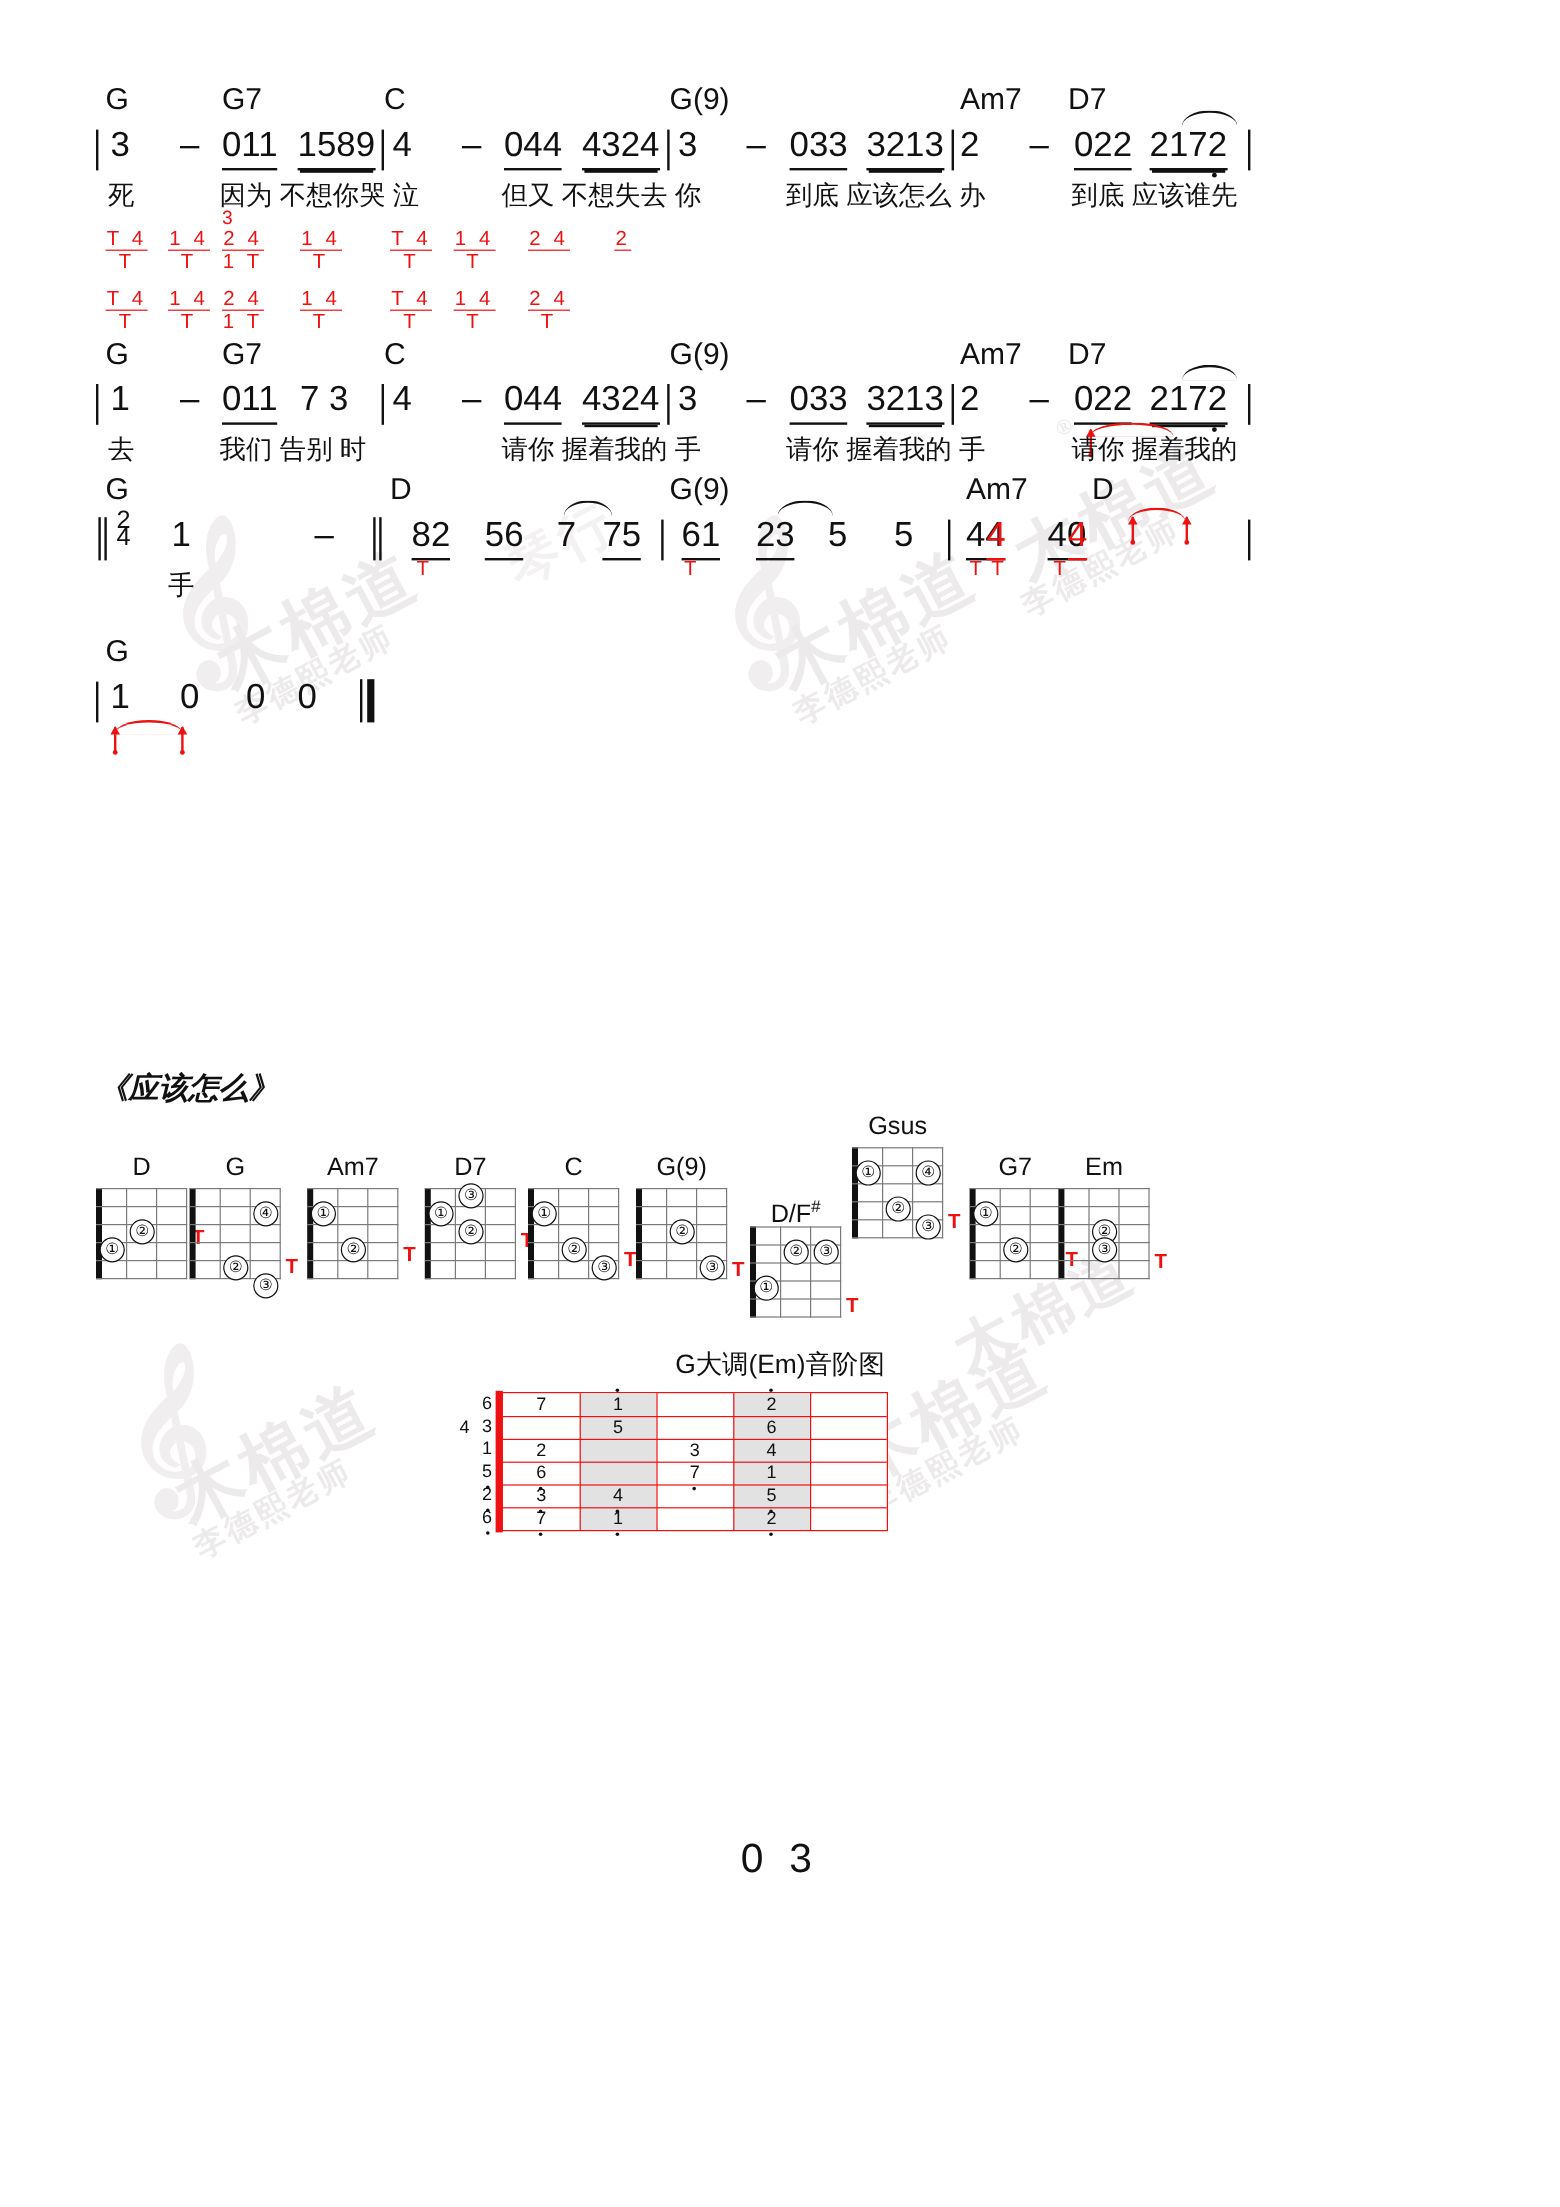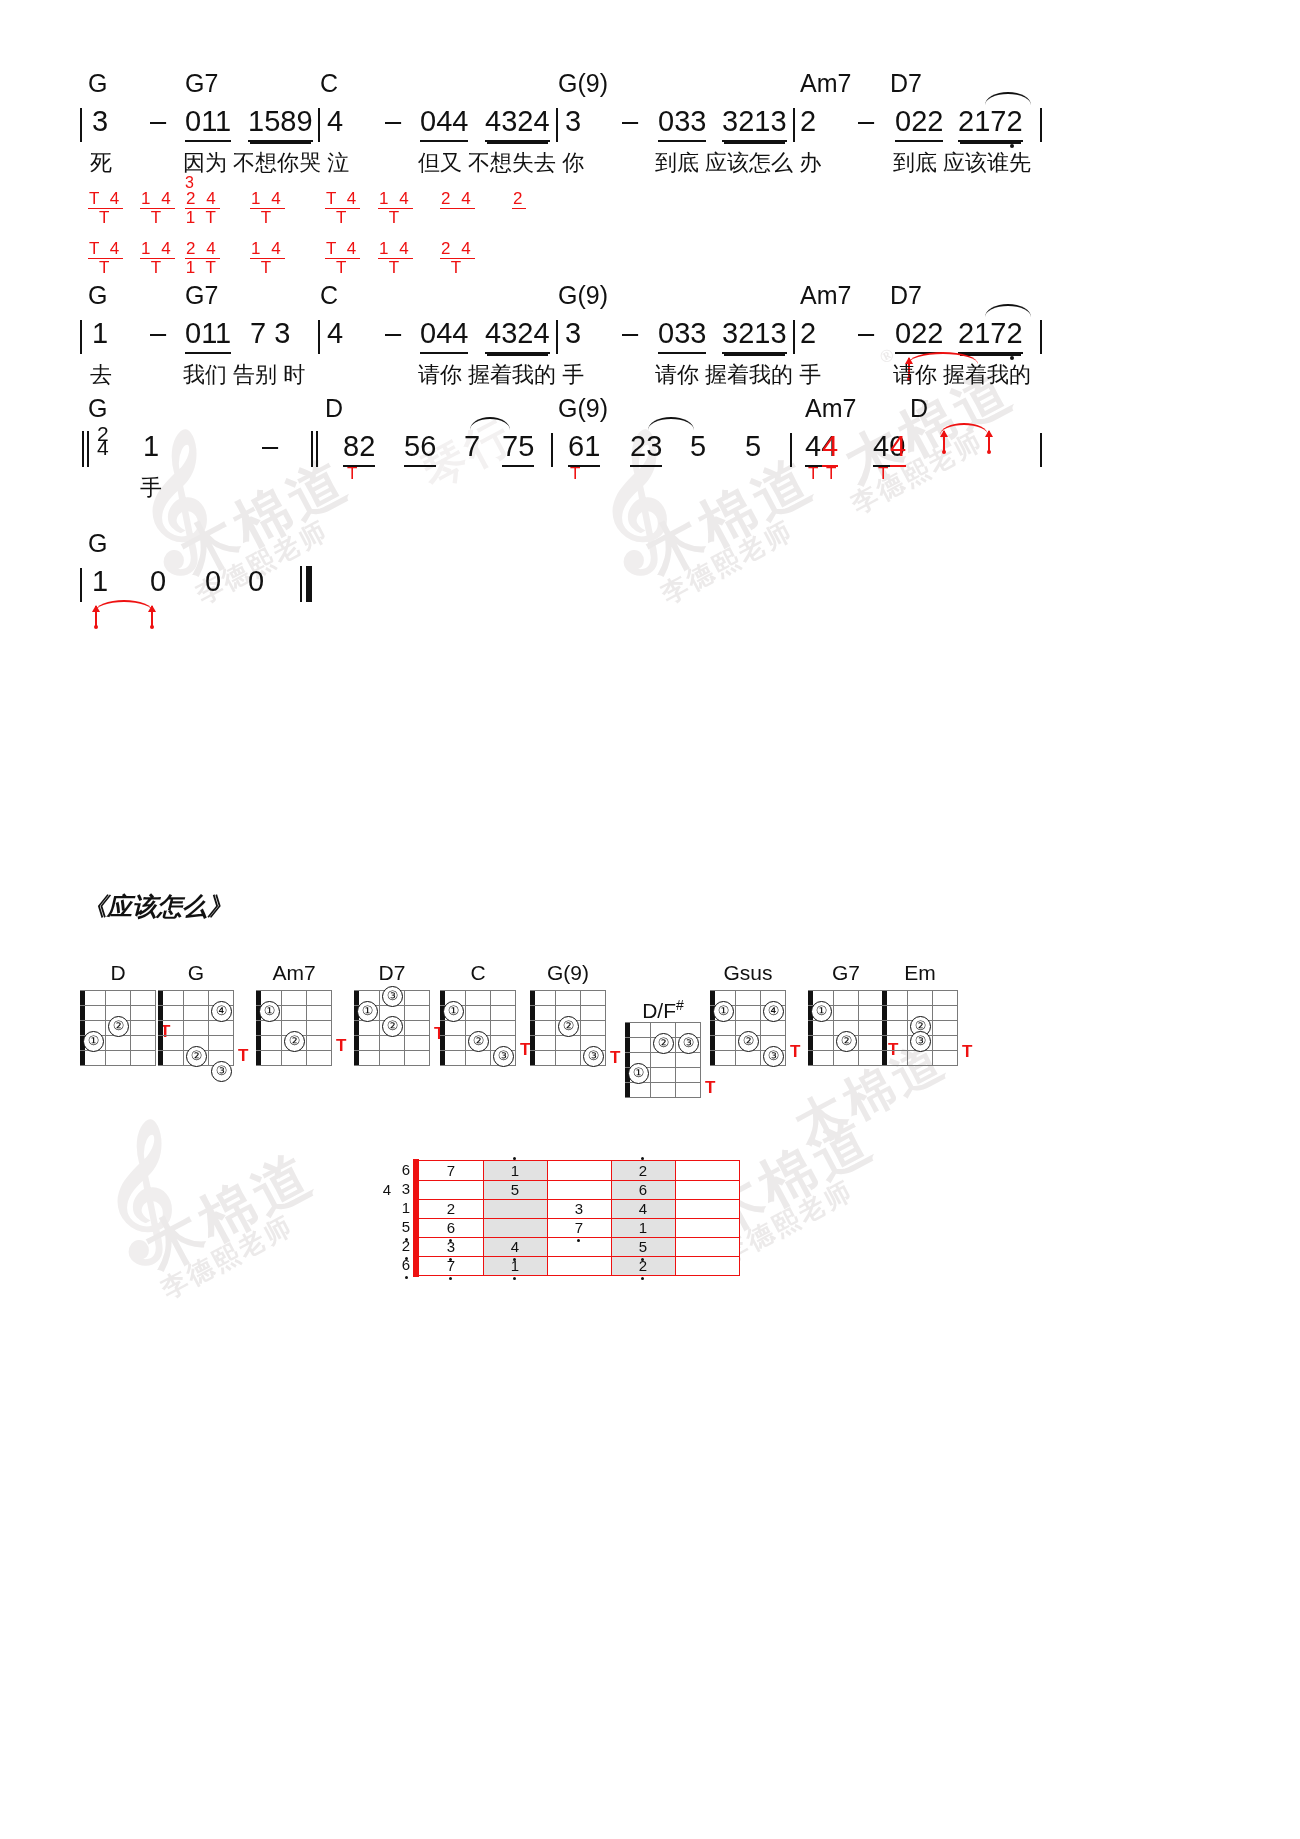--- a/index.html
+++ b/index.html
@@ -502,21 +502,21 @@
           <div class="h" style="top: 30px;"></div>
           <div class="h" style="top: 45px;"></div>
           <div class="h" style="top: 60px;"></div>
           <div class="h" style="top: 75px;"></div>
           <div class="dot" style="left: 28px; top: 11px;">②</div>
           <div class="dot" style="left: 53px; top: 11px;">③</div>
           <div class="dot" style="left: 3px; top: 41px;">①</div>
         </div>
         <div class="cdT" style="left: 80px; top: 56px;">T</div>
       </div>
-      <div class="cd" style="left: 710px; top: 990px;">
+      <div class="cd" style="left: 710px; top: 956px;">
         <div class="nm">Gsus</div>
         <div class="grid">
           <div class="nut"></div>
           <div class="v" style="left: 25px;"></div>
           <div class="v" style="left: 50px;"></div>
           <div class="v" style="left: 75px;"></div>
           <div class="h" style="top: 0px;"></div>
           <div class="h" style="top: 15px;"></div>
           <div class="h" style="top: 30px;"></div>
           <div class="h" style="top: 45px;"></div>
@@ -560,20 +560,21 @@
           <div class="h" style="top: 45px;"></div>
           <div class="h" style="top: 60px;"></div>
           <div class="h" style="top: 75px;"></div>
           <div class="dot" style="left: 28px; top: 26px;">②</div>
           <div class="dot" style="left: 28px; top: 41px;">③</div>
         </div>
         <div class="cdT" style="left: 80px; top: 52px;">T</div>
       </div>
     </div>
 
+  <div class="scaletitle" style="left:0;width:1300px;text-align:center;top:1122px;">G大调(Em)音阶图</div>
   <div id="scalebox" class="scalebox" style="left:418px;top:1160px;">
       <div class="sg" style="width: 320px; height: 114px;">
         <div class="shade" style="left: 64px; top: 0px; width: 64px; height: 114px;"></div>
         <div class="shade" style="left: 192px; top: 0px; width: 64px; height: 114px;"></div>
         <div class="sv" style="left: 64px; height: 114px;"></div>
         <div class="sv" style="left: 128px; height: 114px;"></div>
         <div class="sv" style="left: 192px; height: 114px;"></div>
         <div class="sv" style="left: 256px; height: 114px;"></div>
         <div class="sh" style="top: 19px; width: 320px;"></div>
         <div class="sh" style="top: 38px; width: 320px;"></div>
@@ -601,13 +602,14 @@
         <div class="sgn" style="left: 215px; top: 97px; width: 18px;">2<i class="d dn"></i></div>
       </div>
       <div class="slabel" style="left: -26px; top: 2px;">6</div>
       <div class="slabel" style="left: -26px; top: 21px;">3</div>
       <div class="slabel" style="left: -26px; top: 40px;">1</div>
       <div class="slabel" style="left: -26px; top: 59px;">5<i class="d"></i></div>
       <div class="slabel" style="left: -26px; top: 78px;">2<i class="d"></i></div>
       <div class="slabel" style="left: -26px; top: 97px;">6<i class="d"></i></div>
     </div>
 
+  <div class="pagenum" style="top:1530px;">0 3</div>
 </div>
 
 </body></html>

